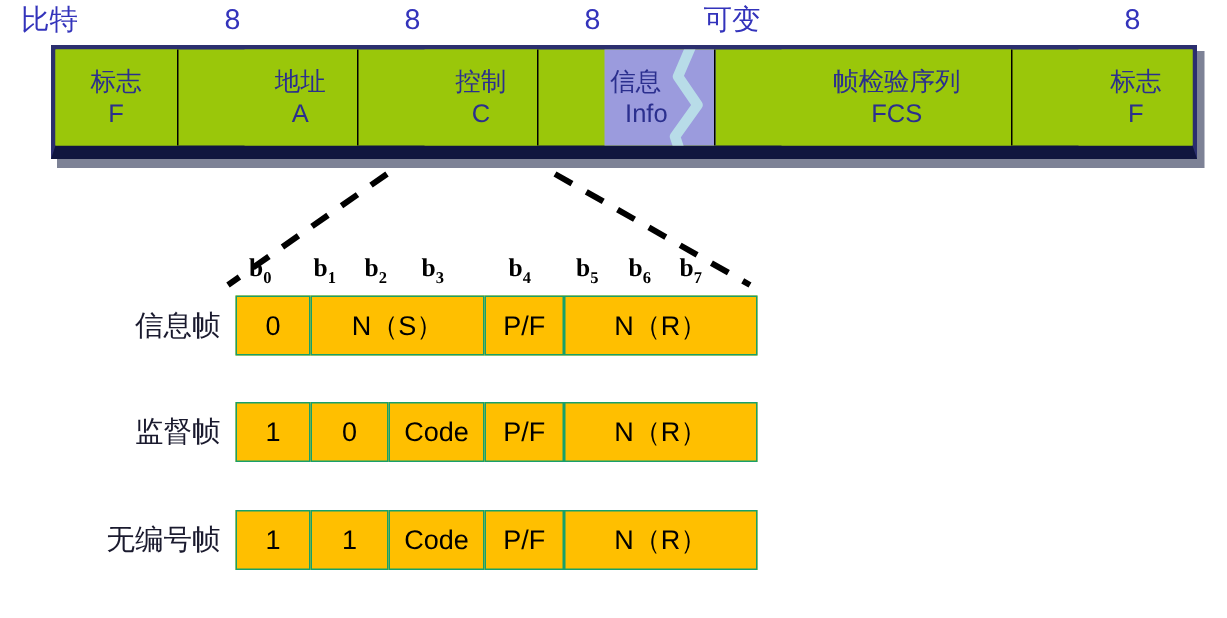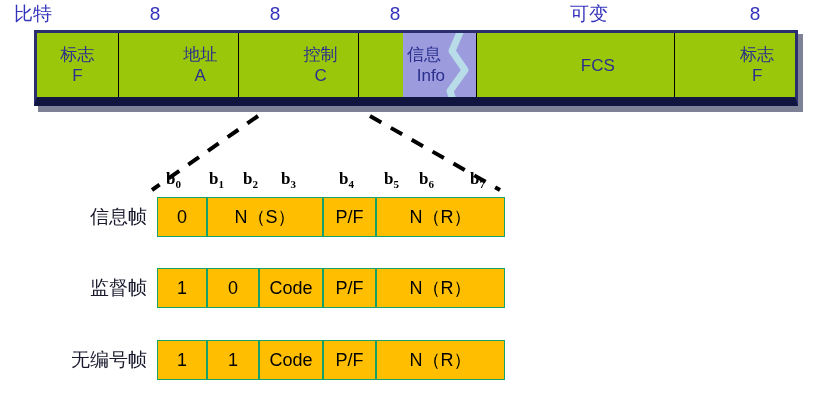--- a/index.html
+++ b/index.html
@@ -90,21 +90,21 @@
   }
 </style>
 </head>
 <body>
 
 <div id="bitcount-row">
   <div class="bitcount label" style="left:14px;width:70px;text-align:left;">比特</div>
   <div class="bitcount" style="left:100px;width:110px;">8</div>
   <div class="bitcount" style="left:220px;width:110px;">8</div>
   <div class="bitcount" style="left:340px;width:110px;">8</div>
-  <div class="bitcount" style="left:368px;width:240px;text-align:right;">可变</div>
+  <div class="bitcount" style="left:368px;width:240px;">可变</div>
   <div class="bitcount" style="left:700px;width:110px;">8</div>
 </div>
 
 <div id="frame-bar-shadow-r"></div>
 <div id="frame-bar-shadow"></div>
 
 <div id="frame-bar">
 
   <div class="frame-cell" style="width:115px;">
     <span class="cn">标志</span>
@@ -123,20 +123,21 @@
 
   <div class="frame-cell info" style="width:104px;">
     <span class="cn" style="margin-right:32px;">信息</span>
     <span class="en" style="margin-right:18px;">Info</span>
     <svg id="info-zigzag" viewBox="0 0 40 80">
       <polyline points="26,-6 14,22 27,41 12,62 20,86" fill="none" stroke="#b8dce8" stroke-width="7" stroke-linejoin="round" stroke-linecap="butt"></polyline>
     </svg>
   </div>
 
   <div class="frame-cell" style="width:217px;">
+    <span class="cn">帧检验序列</span>
     <span class="en">FCS</span>
   </div>
 
   <div class="frame-cell" style="width:107px;">
     <span class="cn">标志</span>
     <span class="en">F</span>
   </div>
 
 </div>
 
@@ -146,21 +147,21 @@
 </svg>
 
 <div id="bitindex-row">
   <div class="bitindex" style="left:166px;">b<sub>0</sub></div>
   <div class="bitindex" style="left:209px;">b<sub>1</sub></div>
   <div class="bitindex" style="left:243px;">b<sub>2</sub></div>
   <div class="bitindex" style="left:281px;">b<sub>3</sub></div>
   <div class="bitindex" style="left:339px;">b<sub>4</sub></div>
   <div class="bitindex" style="left:384px;">b<sub>5</sub></div>
   <div class="bitindex" style="left:419px;">b<sub>6</sub></div>
-  <div class="bitindex" style="left:470px;">b<sub>7</sub></div>
+  <div class="bitindex" style="left:453px;">b<sub>7</sub></div>
 </div>
 
 <div class="ctrl-row" style="top:197px;">
   <div class="ctrl-label" style="left:35px;right:auto;width:112px;">信息帧</div>
   <div class="ctrl-cells">
     <div class="ctrl-cell" style="width:50px;">0</div>
     <div class="ctrl-cell" style="width:116px;">N（S）</div>
     <div class="ctrl-cell" style="width:53px;">P/F</div>
     <div class="ctrl-cell" style="width:129px;">N（R）</div>
   </div>

